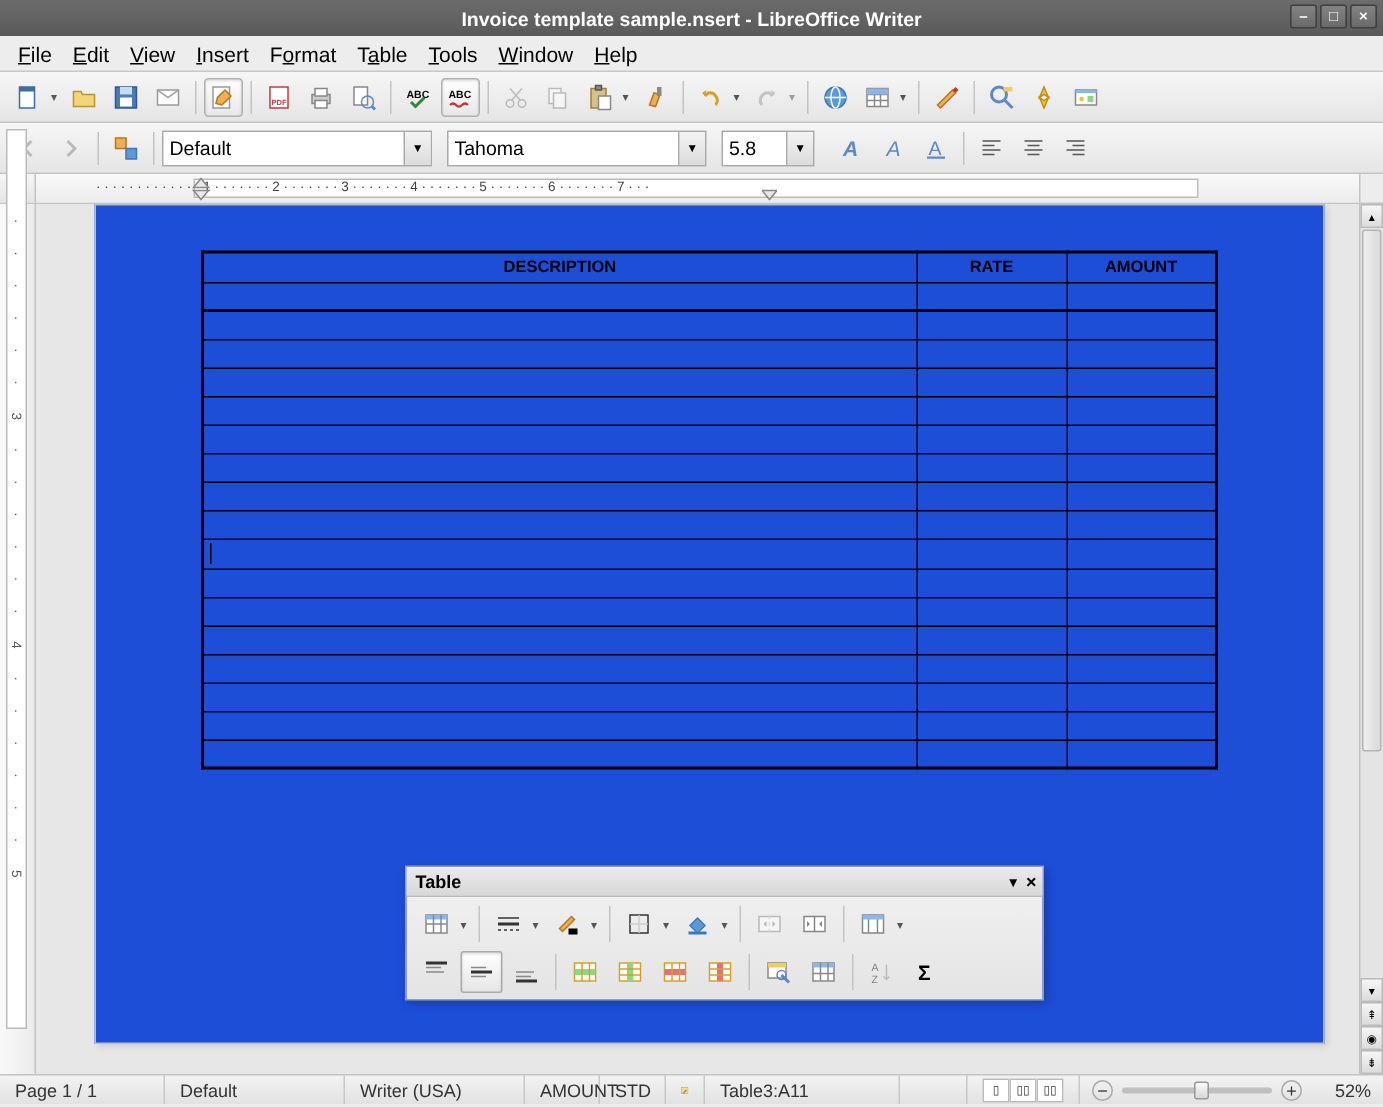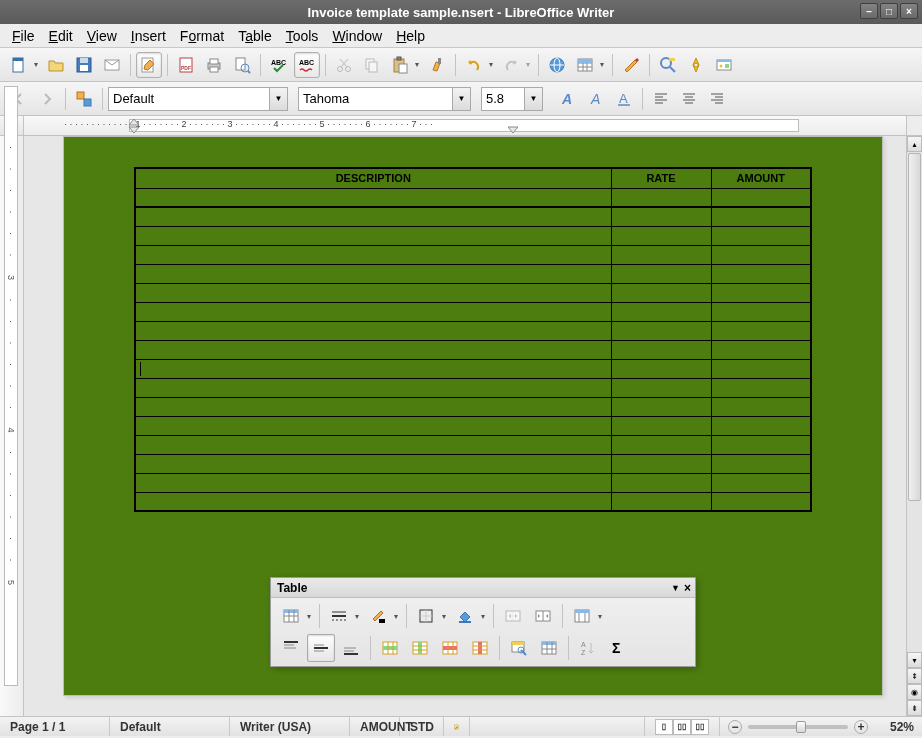--- a/index.html
+++ b/index.html
@@ -29,21 +29,21 @@
 .docwrap { display: flex; height: calc(100% - 24px - 24px - 34px - 34px - 20px - 22px); position: relative; background: #f2f2f2; }
 .hruler-row { display: flex; height: 20px; background: #ededed; border-bottom: 1px solid #c3c3c3; }
 .hruler-corner { width: 24px; border-right: 1px solid #c3c3c3; display:flex; align-items:center; justify-content:center; font-size:7px; color:#555; background:linear-gradient(#f6f6f6,#e5e5e5);}
 .hruler { flex: 1; background: linear-gradient(#f9f9f9,#ececec); position: relative; overflow: hidden; font-size: 9px; color: #444; }
 .hruler .white { position:absolute; top:3px; height:13px; background:#fff; border:1px solid #bbb; }
 
 .vruler { width: 24px; background: linear-gradient(90deg,#f9f9f9,#ececec); border-right: 1px solid #c3c3c3; position: relative; }
 .vruler .white { position:absolute; left:4px; width:14px; background:#fff; border:1px solid #bbb; }
 
 .docscroll { flex: 1; overflow: hidden; background: #e7e7e7; position: relative; }
-.page { background: #4d7c0f; width: 820px; margin: 0 auto; border: 1px solid #bdbdbd; box-shadow: 2px 2px 4px rgba(0,0,0,0.1); padding: 30px 70px 60px; position: relative; min-height: 560px; }
+.page { background: #1d4ed8; width: 820px; margin: 0 auto; border: 1px solid #bdbdbd; box-shadow: 2px 2px 4px rgba(0,0,0,0.1); padding: 30px 70px 60px; position: relative; min-height: 560px; }
 
 
 .invtable { width: 100%; border-collapse: collapse; border: 2px solid #000; }
 .invtable th, .invtable td { border: 1px solid #000; padding: 0 4px; font-family: Tahoma, sans-serif; font-size: 11px; height: 19px; text-align: left; vertical-align: top; }
 .invtable th { font-weight: bold; text-align: center; height: 20px; vertical-align: middle; }
 .invtable .col-rate, .invtable .col-amount { width: 100px; }
 .invtable tr:nth-child(2) td { border-top: 2px solid #000; }
 .cursor { display: inline-block; width: 1px; height: 14px; background: #000; margin-top: 2px; }
 
 
@@ -57,21 +57,21 @@
 .fsep { width: 1px; height: 24px; background: #c3c3c3; margin: 2px 3px; }
 .fbtn svg { width: 18px; height: 18px; }
 .fbtn.disabled { opacity: 0.45; }
 
 
 .vscroll { position: absolute; right: 0; top: 0; width: 16px; height: 100%; background: #e4e4e4; border-left: 1px solid #c3c3c3; }
 .vscroll .btn { height: 16px; background: linear-gradient(#f6f6f6,#dcdcdc); border: 1px solid #bbb; font-size: 8px; display:flex; align-items:center; justify-content:center; }
 .vscroll .thumb { position:absolute; top:17px; left:1px; width:13px; height:60%; background: linear-gradient(90deg,#f0f0f0,#d8d8d8); border:1px solid #b5b5b5; border-radius:2px; }
 
 
-.statusbar { height: 20px; background: linear-gradient(#f3f3f3,#e2e2e2); border-top: 1px solid #c3c3c3; display: flex; align-items: center; font-size: 12px; color: #333; font-weight: bold; }
+.statusbar { height: 20px; background: linear-gradient(#f3f3f3,#e2e2e2); border-top: 1px solid #c3c3c3; display: flex; align-items: center; font-size: 12px; color: #333; }
 .statusbar .cell { padding: 0 10px; border-right: 1px solid #c8c8c8; height: 100%; display: flex; align-items: center; }
 .statusbar .zoom { margin-left: auto; display: flex; align-items: center; gap: 6px; padding: 0 8px; }
 .statusbar .slider { width: 100px; height: 4px; background: #c0c0c0; border-radius: 2px; position: relative; }
 .statusbar .slider .knob { position: absolute; left: 48%; top: -4px; width: 10px; height: 12px; background: linear-gradient(#fafafa,#d8d8d8); border: 1px solid #999; border-radius: 2px; }
 .viewicons { display:flex; gap:0; }
 .viewicons div { width:18px; height:16px; border:1px solid #bbb; background:#fff; font-size:8px; display:flex; align-items:center; justify-content:center; }
 </style>
 </head>
 <body>
 
@@ -640,20 +640,21 @@
   <div class="cell" style="width:120px">Default</div>
   <div class="cell" style="width:120px">Writer (USA)</div>
   <div class="cell" style="width:50px">AMOUNT</div>
   <div class="cell" style="width:44px">STD</div>
   <div class="cell" style="width:26px">
       <svg width="14" height="14" viewBox="0 0 14 14">
         <rect x="1" y="1" width="12" height="12" fill="#f0e0a0" stroke="#c0a040"></rect>
         <path d="M3 11L9 5l2 2-6 6z" fill="#c08030"></path>
       </svg>
     </div>
+  <div class="cell" style="width:130px">Table3:A11</div>
   <div class="cell" style="flex:1"></div>
   <div class="cell viewicons">
     <div>▯</div>
     <div>▯▯</div>
     <div>▯▯</div>
   </div>
   <div class="zoom">
     <span style="border:1px solid #aaa; width:14px; height:14px; display:flex; align-items:center; justify-content:center; border-radius:7px;">−</span>
     <div class="slider">
         <div class="knob"></div>

